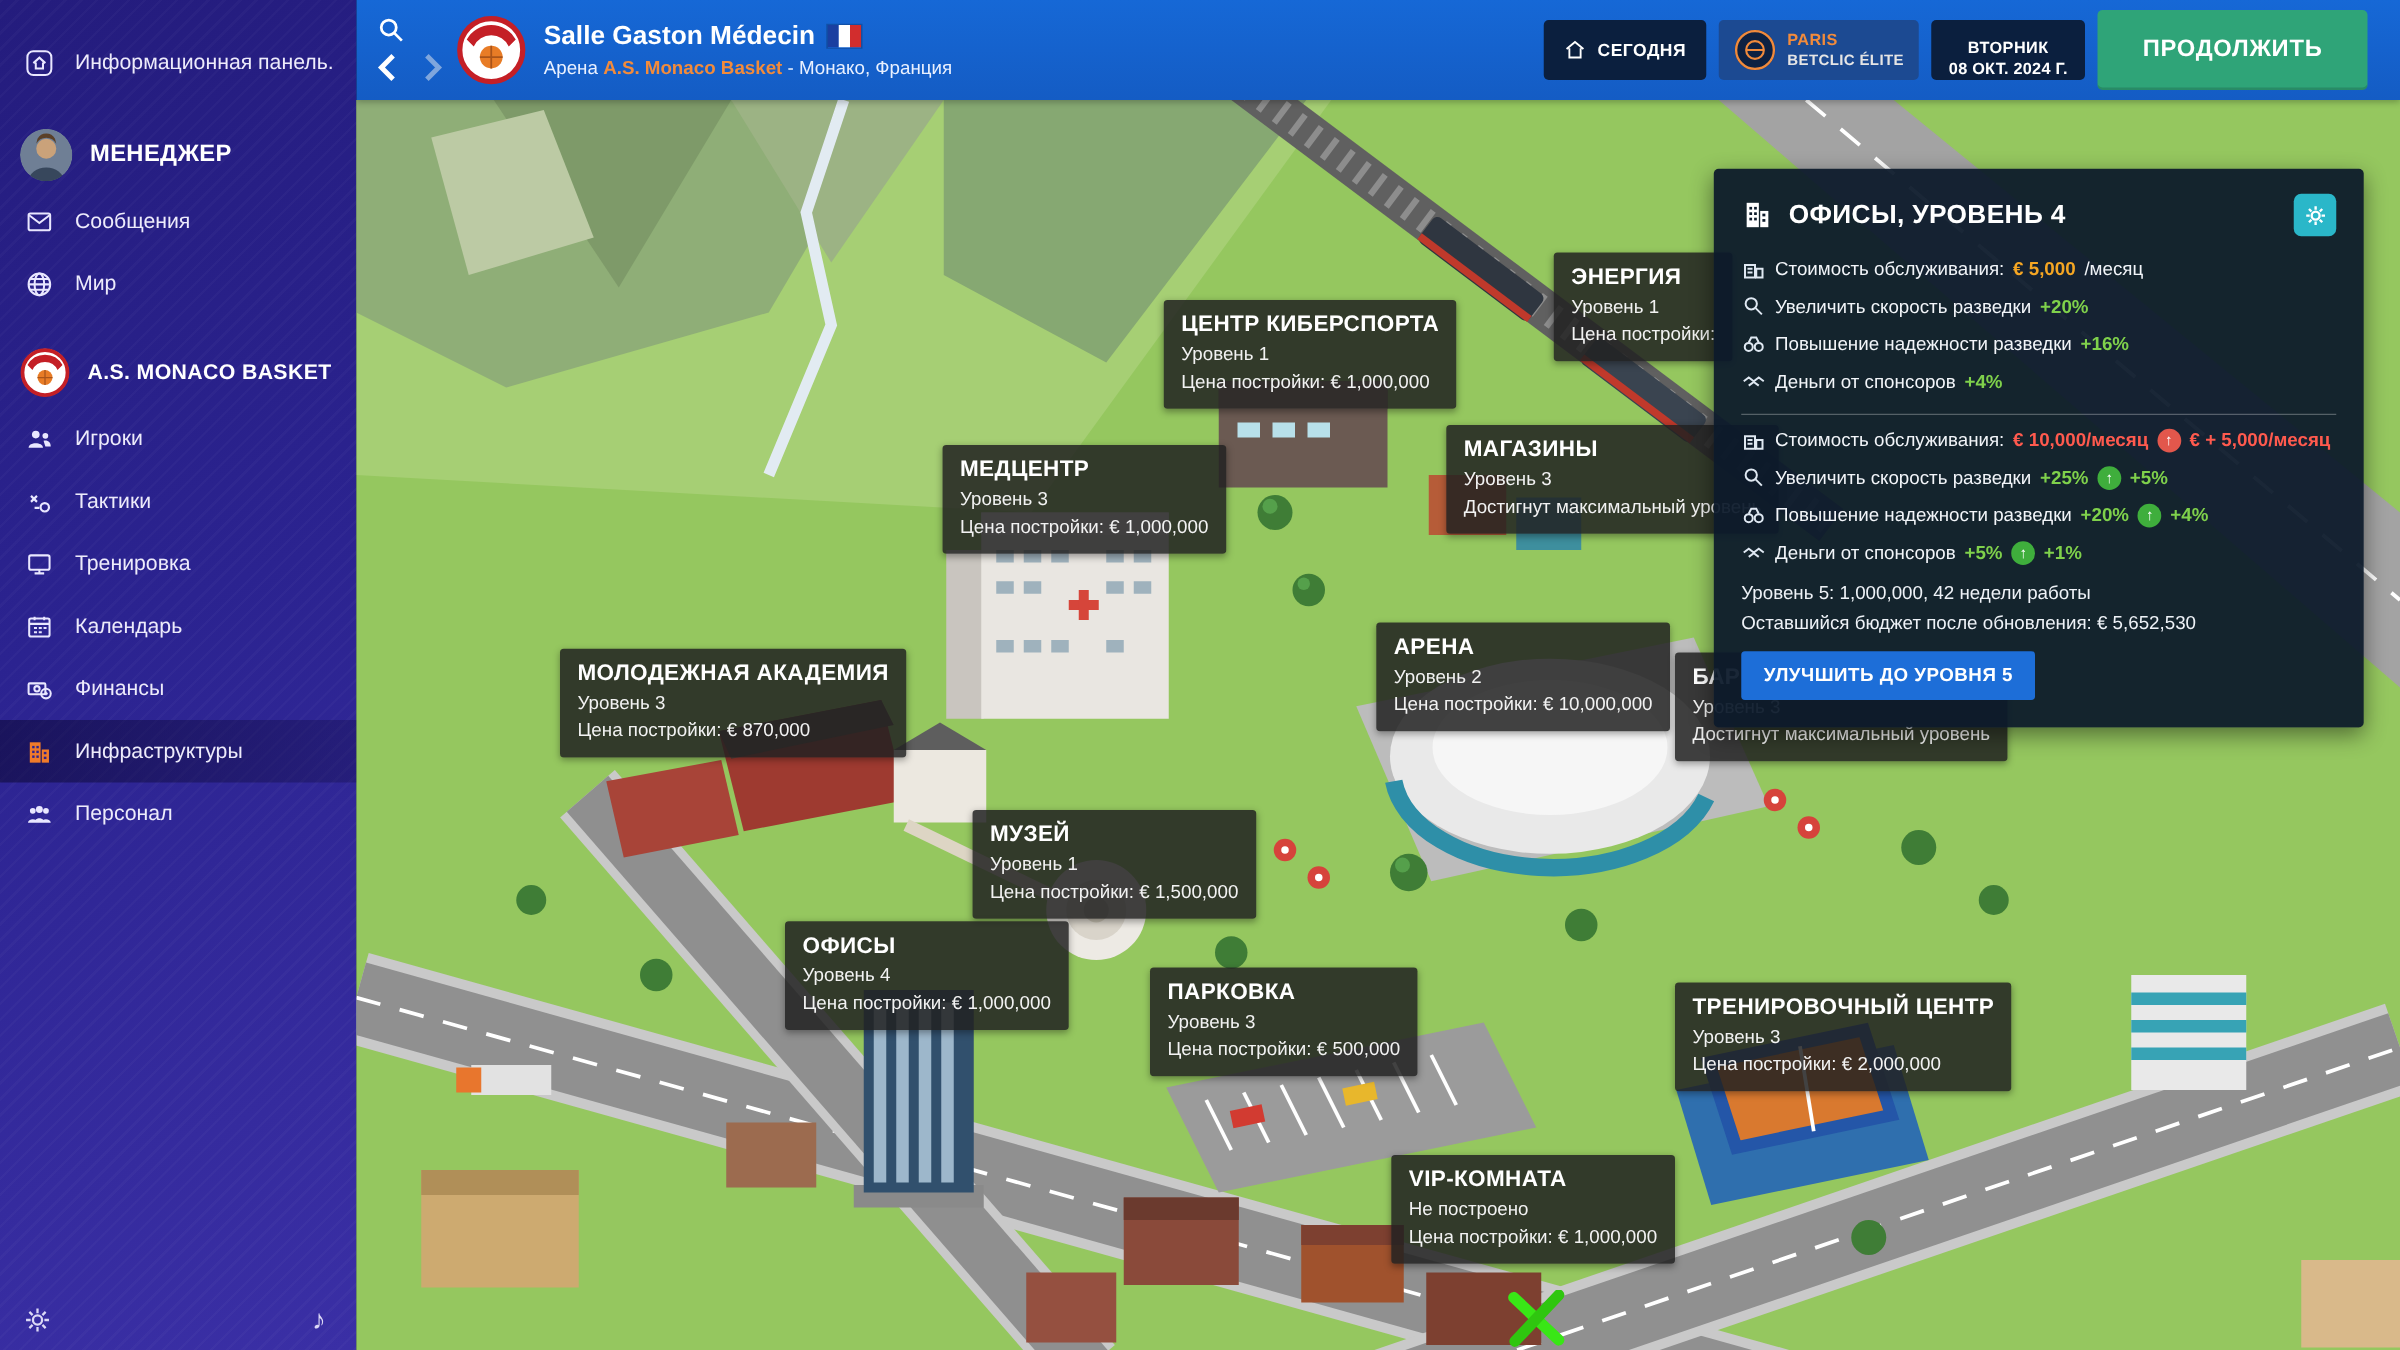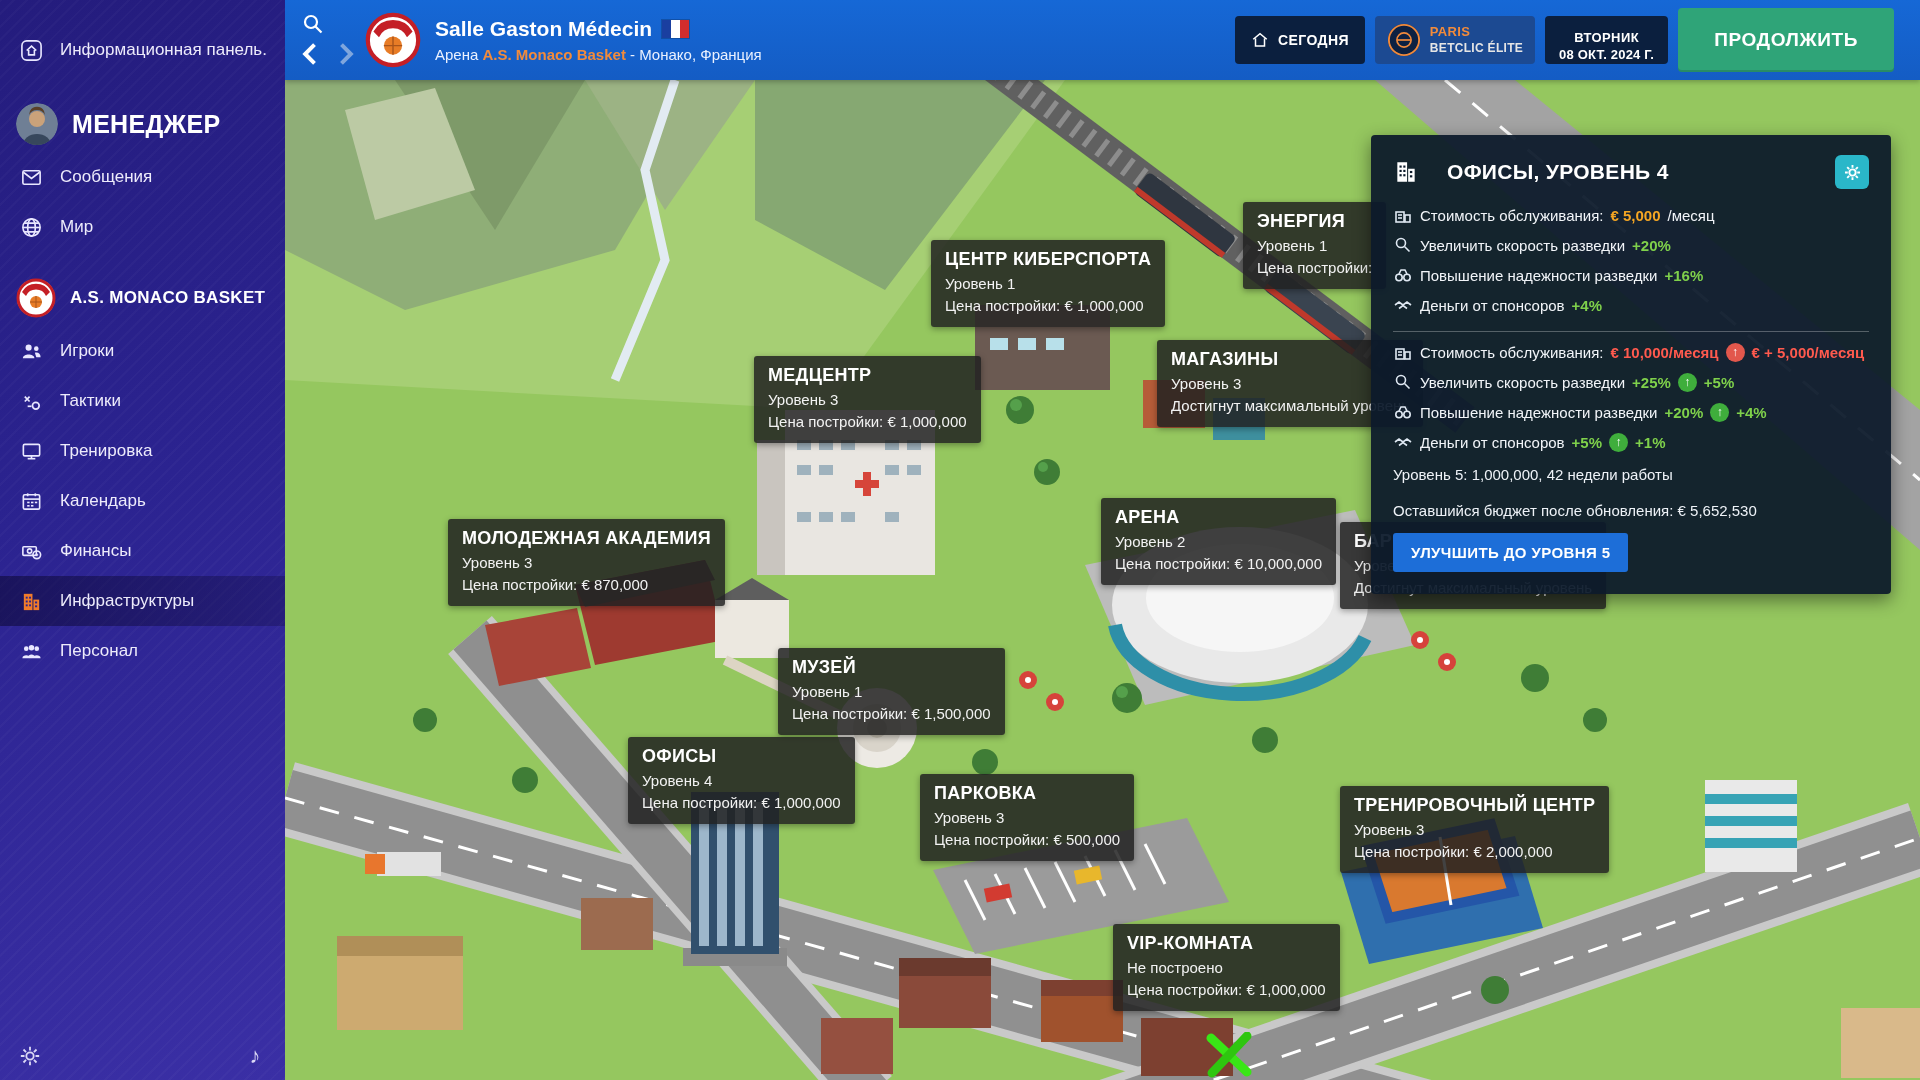--- a/index.html
+++ b/index.html
@@ -9,21 +9,21 @@
 
   
   .sidebar{position:absolute;left:0;top:0;width:285px;height:1080px;z-index:30;
     background:linear-gradient(160deg,#241c7d 0%,#2b2390 45%,#3a2fa5 100%);}
   .sidebar::after{content:"";position:absolute;inset:0;pointer-events:none;
     background:repeating-linear-gradient(135deg,rgba(255,255,255,0.025) 0 2px,transparent 2px 9px);}
   .sb-item{position:relative;display:flex;align-items:center;gap:14px;height:50px;
     padding:0 16px;cursor:pointer;z-index:2;}
   .sb-top{margin-top:22px;height:56px;}
   .sb-section{display:flex;align-items:center;gap:14px;padding:0 16px;height:56px;margin-top:18px;z-index:2;position:relative;}
-  .sb-section-label{font-weight:bold;font-size:25px;letter-spacing:0.3px;}
+  .sb-section-label{font-weight:bold;font-size:19px;letter-spacing:0.3px;}
   .sb-label{font-size:17px;color:#edebfb;text-align:center;}
   .sb-ic{width:30px;height:30px;display:flex;align-items:center;justify-content:center;color:#e9e7ff;flex:0 0 30px;}
   .sb-ic svg{width:23px;height:23px;}
   .sb-item.selected{background:linear-gradient(90deg,rgba(8,4,40,0.5),rgba(8,4,40,0.25));}
   .sb-item.selected .sb-ic{color:#f07b2a;}
   .sb-avatar{width:42px;height:42px;border-radius:50%;overflow:hidden;flex:0 0 42px;}
   .sb-crest{width:40px;height:40px;flex:0 0 40px;}
   .sb-bottom{position:absolute;left:0;right:0;bottom:10px;display:flex;justify-content:space-between;
     padding:0 16px;z-index:2;}
   .sb-bottom .ic{width:28px;height:28px;display:flex;align-items:center;justify-content:center;color:#dcd9f6;cursor:pointer;font-size:22px;}
@@ -70,42 +70,42 @@
   .tip{position:absolute;background:rgba(33,33,33,0.85);color:#fff;padding:9px 14px 10px;border-radius:3px;
     white-space:nowrap;z-index:5;box-shadow:0 2px 6px rgba(0,0,0,0.35);cursor:pointer;}
   .tip-title{font-size:18px;font-weight:bold;letter-spacing:0.3px;margin-bottom:3px;}
   .tip-line{font-size:15px;line-height:1.45;color:#f2f2f2;}
 
   .marker-x{position:absolute;z-index:4;}
 
   
   .panel{position:absolute;left:1086px;top:55px;width:520px;z-index:10;background:rgba(12,26,42,0.94);
     border-radius:4px;padding:20px 22px 22px;box-shadow:0 6px 18px rgba(0,0,0,0.45);}
-  .panel-head{display:flex;align-items:center;gap:28px;margin-bottom:16px;}
+  .panel-head{display:flex;align-items:center;gap:12px;margin-bottom:16px;}
   .panel-head .bic{width:26px;height:26px;color:#fff;flex:0 0 26px;}
   .panel-title{font-size:21px;font-weight:bold;letter-spacing:0.3px;margin:0;flex:1;}
   .panel-gear{width:34px;height:34px;border:none;border-radius:6px;background:#2ab7c9;color:#fff;
     display:flex;align-items:center;justify-content:center;cursor:pointer;}
   .panel-gear svg{width:19px;height:19px;}
   .p-row{display:flex;align-items:center;gap:7px;margin:10px 0;font-size:15px;}
   .p-ic{width:20px;height:20px;color:#dfe8f2;flex:0 0 20px;}
   .p-ic svg{width:20px;height:20px;}
   .p-label{color:#f2f5f9;}
   .v-orange{color:#f5a623;font-weight:bold;}
   .v-green{color:#7fd14b;font-weight:bold;}
   .v-red{color:#ff5a4e;font-weight:bold;}
   .v-white{color:#f2f5f9;}
   .circ{width:19px;height:19px;border-radius:50%;display:inline-flex;align-items:center;justify-content:center;
     font-size:12px;font-weight:bold;color:#fff;flex:0 0 19px;}
   .c-green{background:#3fae3c;}
   .c-red{background:#e2574c;}
   .p-divider{height:1px;background:rgba(255,255,255,0.28);margin:16px 0 10px;}
   .p-next-title{font-size:16px;font-weight:bold;letter-spacing:0.4px;margin:0 0 4px;}
   .p-info{font-size:15px;color:#eef2f7;margin-top:14px;}
-  .p-info.small-gap{margin-top:19px;}
+  .p-info.small-gap{margin-top:7px;}
   .upgrade-btn{margin-top:14px;background:#1d6ed8;border:none;border-radius:3px;color:#fff;font-weight:bold;
     font-size:15px;letter-spacing:0.4px;padding:11px 18px;cursor:pointer;font-family:inherit;}
 </style>
 </head>
 <body>
 
 <div class="app">
 
   <aside class="sidebar">
 

